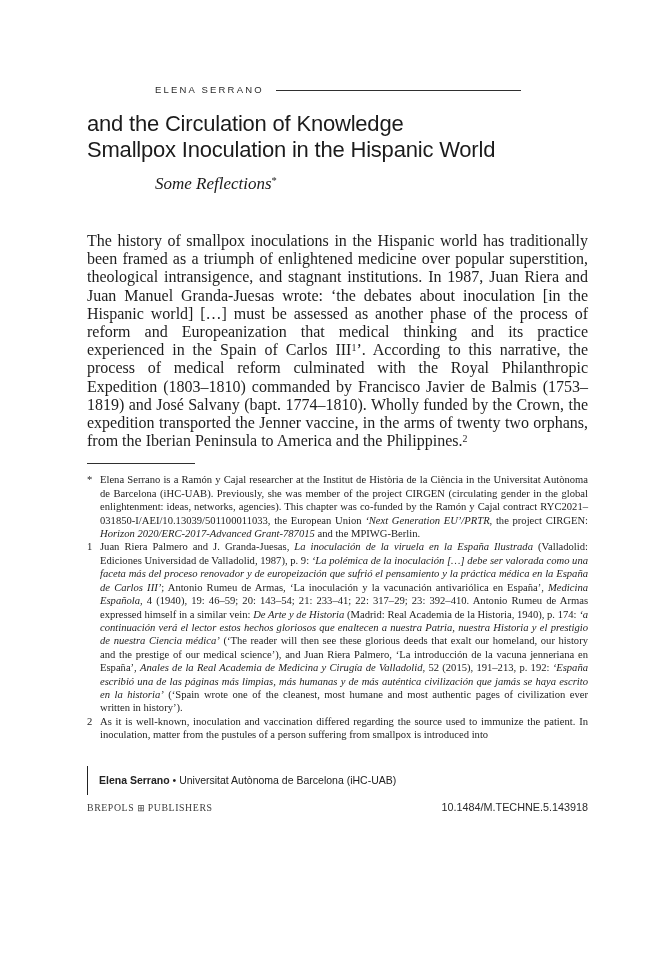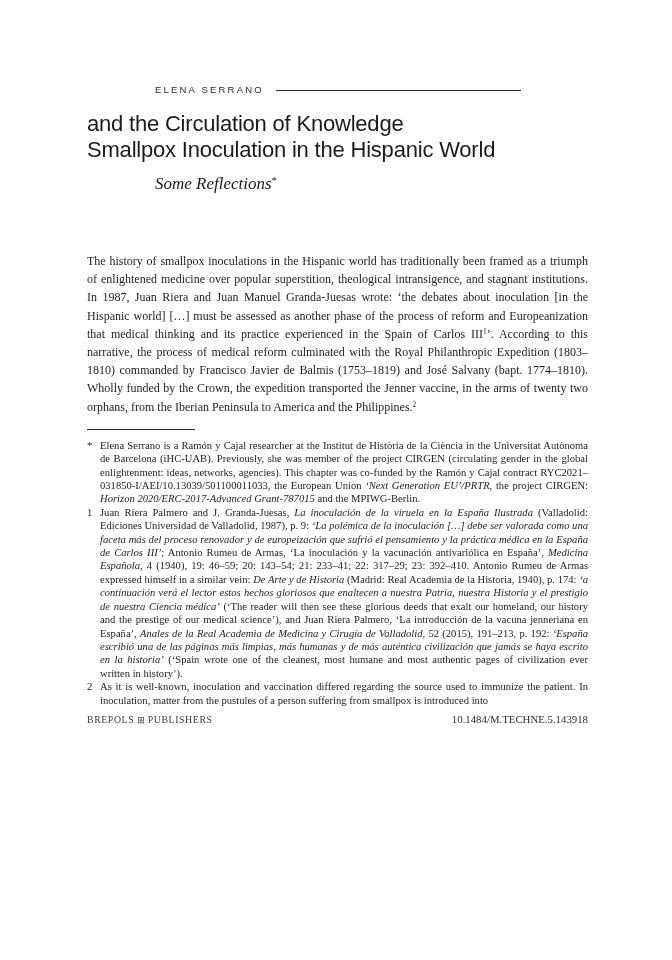--- a/index.html
+++ b/index.html
@@ -19,22 +19,22 @@
     font-family:"Liberation Sans",sans-serif;font-size:22px;line-height:26px;
     font-weight:400;color:#1b1b1b;margin-top:16px;letter-spacing:-0.2px;
   }
   .subtitle{
     font-family:"Liberation Serif",serif;font-size:17px;color:#1b1b1b;
     margin-top:11px;padding-left:68px;
   }
   .subtitle .it{font-style:italic;text-align:center;}
   
   .para{
-    font-family:"Liberation Serif",serif;font-size:12px;line-height:18.2px;
-    text-align:justify;margin-top:58px;color:#1d1d1d;
+    font-family:"Liberation Serif",serif;font-size:16px;line-height:18.2px;
+    text-align:justify;margin-top:38px;color:#1d1d1d;
   }
   sup{font-size:0.62em;line-height:0;vertical-align:baseline;position:relative;top:-0.45em;}
   
   .fn-sep{width:108px;height:1px;background:#2f2f2f;margin-top:13px;margin-bottom:9px;}
   .footnotes{
     font-family:"Liberation Serif",serif;font-size:10.6px;line-height:13.4px;
     color:#222;text-align:justify;
   }
   .fn{display:flex;}
   .fn-marker{flex:0 0 13px;text-align:left;}
@@ -51,21 +51,21 @@
     line-height:17px;color:#2a2a2a;
   }
   .publisher-row{
     display:flex;justify-content:space-between;align-items:flex-end;margin-top:6px;
   }
   .publisher{
     font-family:"Liberation Serif",serif;font-size:9.8px;letter-spacing:0.6px;
     color:#3c3c3c;
   }
   .publisher .mark{font-size:9px;letter-spacing:0;margin:0 3px;}
-  .doi{font-family:Liberation Serif, serif;font-size:10.8px;color:#2a2a2a;}
+  .doi{font-family:Liberation Sans, sans-serif;font-size:10.8px;color:#2a2a2a;}
 </style>
 </head>
 <body>
 
 <div class="page">
 
   <div class="byline-row">
     <span class="byline">ELENA SERRANO</span>
     <span class="byline-rule"></span>
   </div>
@@ -89,20 +89,21 @@
     <div class="fn">
       <span class="fn-marker">1</span>
       <span class="fn-text"><span>Juan Riera Palmero and J. Granda-Juesas, </span><span class="it">La inoculación de la viruela en la España Ilustrada</span><span> (Valladolid: Ediciones Universidad de Valladolid, 1987), p. 9: </span><span class="it">‘La polémica de la inoculación […] debe ser valorada como una faceta más del proceso renovador y de europeización que sufrió el pensamiento y la práctica médica en la España de Carlos III’</span><span>; Antonio Rumeu de Armas, ‘La inoculación y la vacunación antivariólica en España’, </span><span class="it">Medicina Española</span><span>, 4 (1940), 19: 46–59; 20: 143–54; 21: 233–41; 22: 317–29; 23: 392–410. Antonio Rumeu de Armas expressed himself in a similar vein: </span><span class="it">De Arte y de Historia</span><span> (Madrid: Real Academia de la Historia, 1940), p. 174: </span><span class="it">‘a continuación verá el lector estos hechos gloriosos que enaltecen a nuestra Patria, nuestra Historia y el prestigio de nuestra Ciencia médica’</span><span> (‘The reader will then see these glorious deeds that exalt our homeland, our history and the prestige of our medical science’), and Juan Riera Palmero, ‘La introducción de la vacuna jenneriana en España’, </span><span class="it">Anales de la Real Academia de Medicina y Cirugía de Valladolid</span><span>, 52 (2015), 191–213, p. 192: </span><span class="it">‘España escribió una de las páginas más limpias, más humanas y de más auténtica civilización que jamás se haya escrito en la historia’</span><span> (‘Spain wrote one of the cleanest, most humane and most authentic pages of civilization ever written in history’).</span></span>
     </div>
     <div class="fn">
       <span class="fn-marker">2</span>
       <span class="fn-text"><span>As it is well-known, inoculation and vaccination differed regarding the source used to immunize the patient. In inoculation, matter from the pustules of a person suffering from smallpox is introduced into</span></span>
     </div>
   </div>
 
+  <div class="affiliation"><span class="bd">Elena Serrano</span><span> • Universitat Autònoma de Barcelona (iHC-UAB)</span></div>
 
 
   <div class="publisher-row">
     <span class="publisher">
       <span>BREPOLS</span><span class="mark">⊞</span><span>PUBLISHERS</span>
     </span>
     <span class="doi">10.1484/M.TECHNE.5.143918</span>
   </div>
 
 </div>

